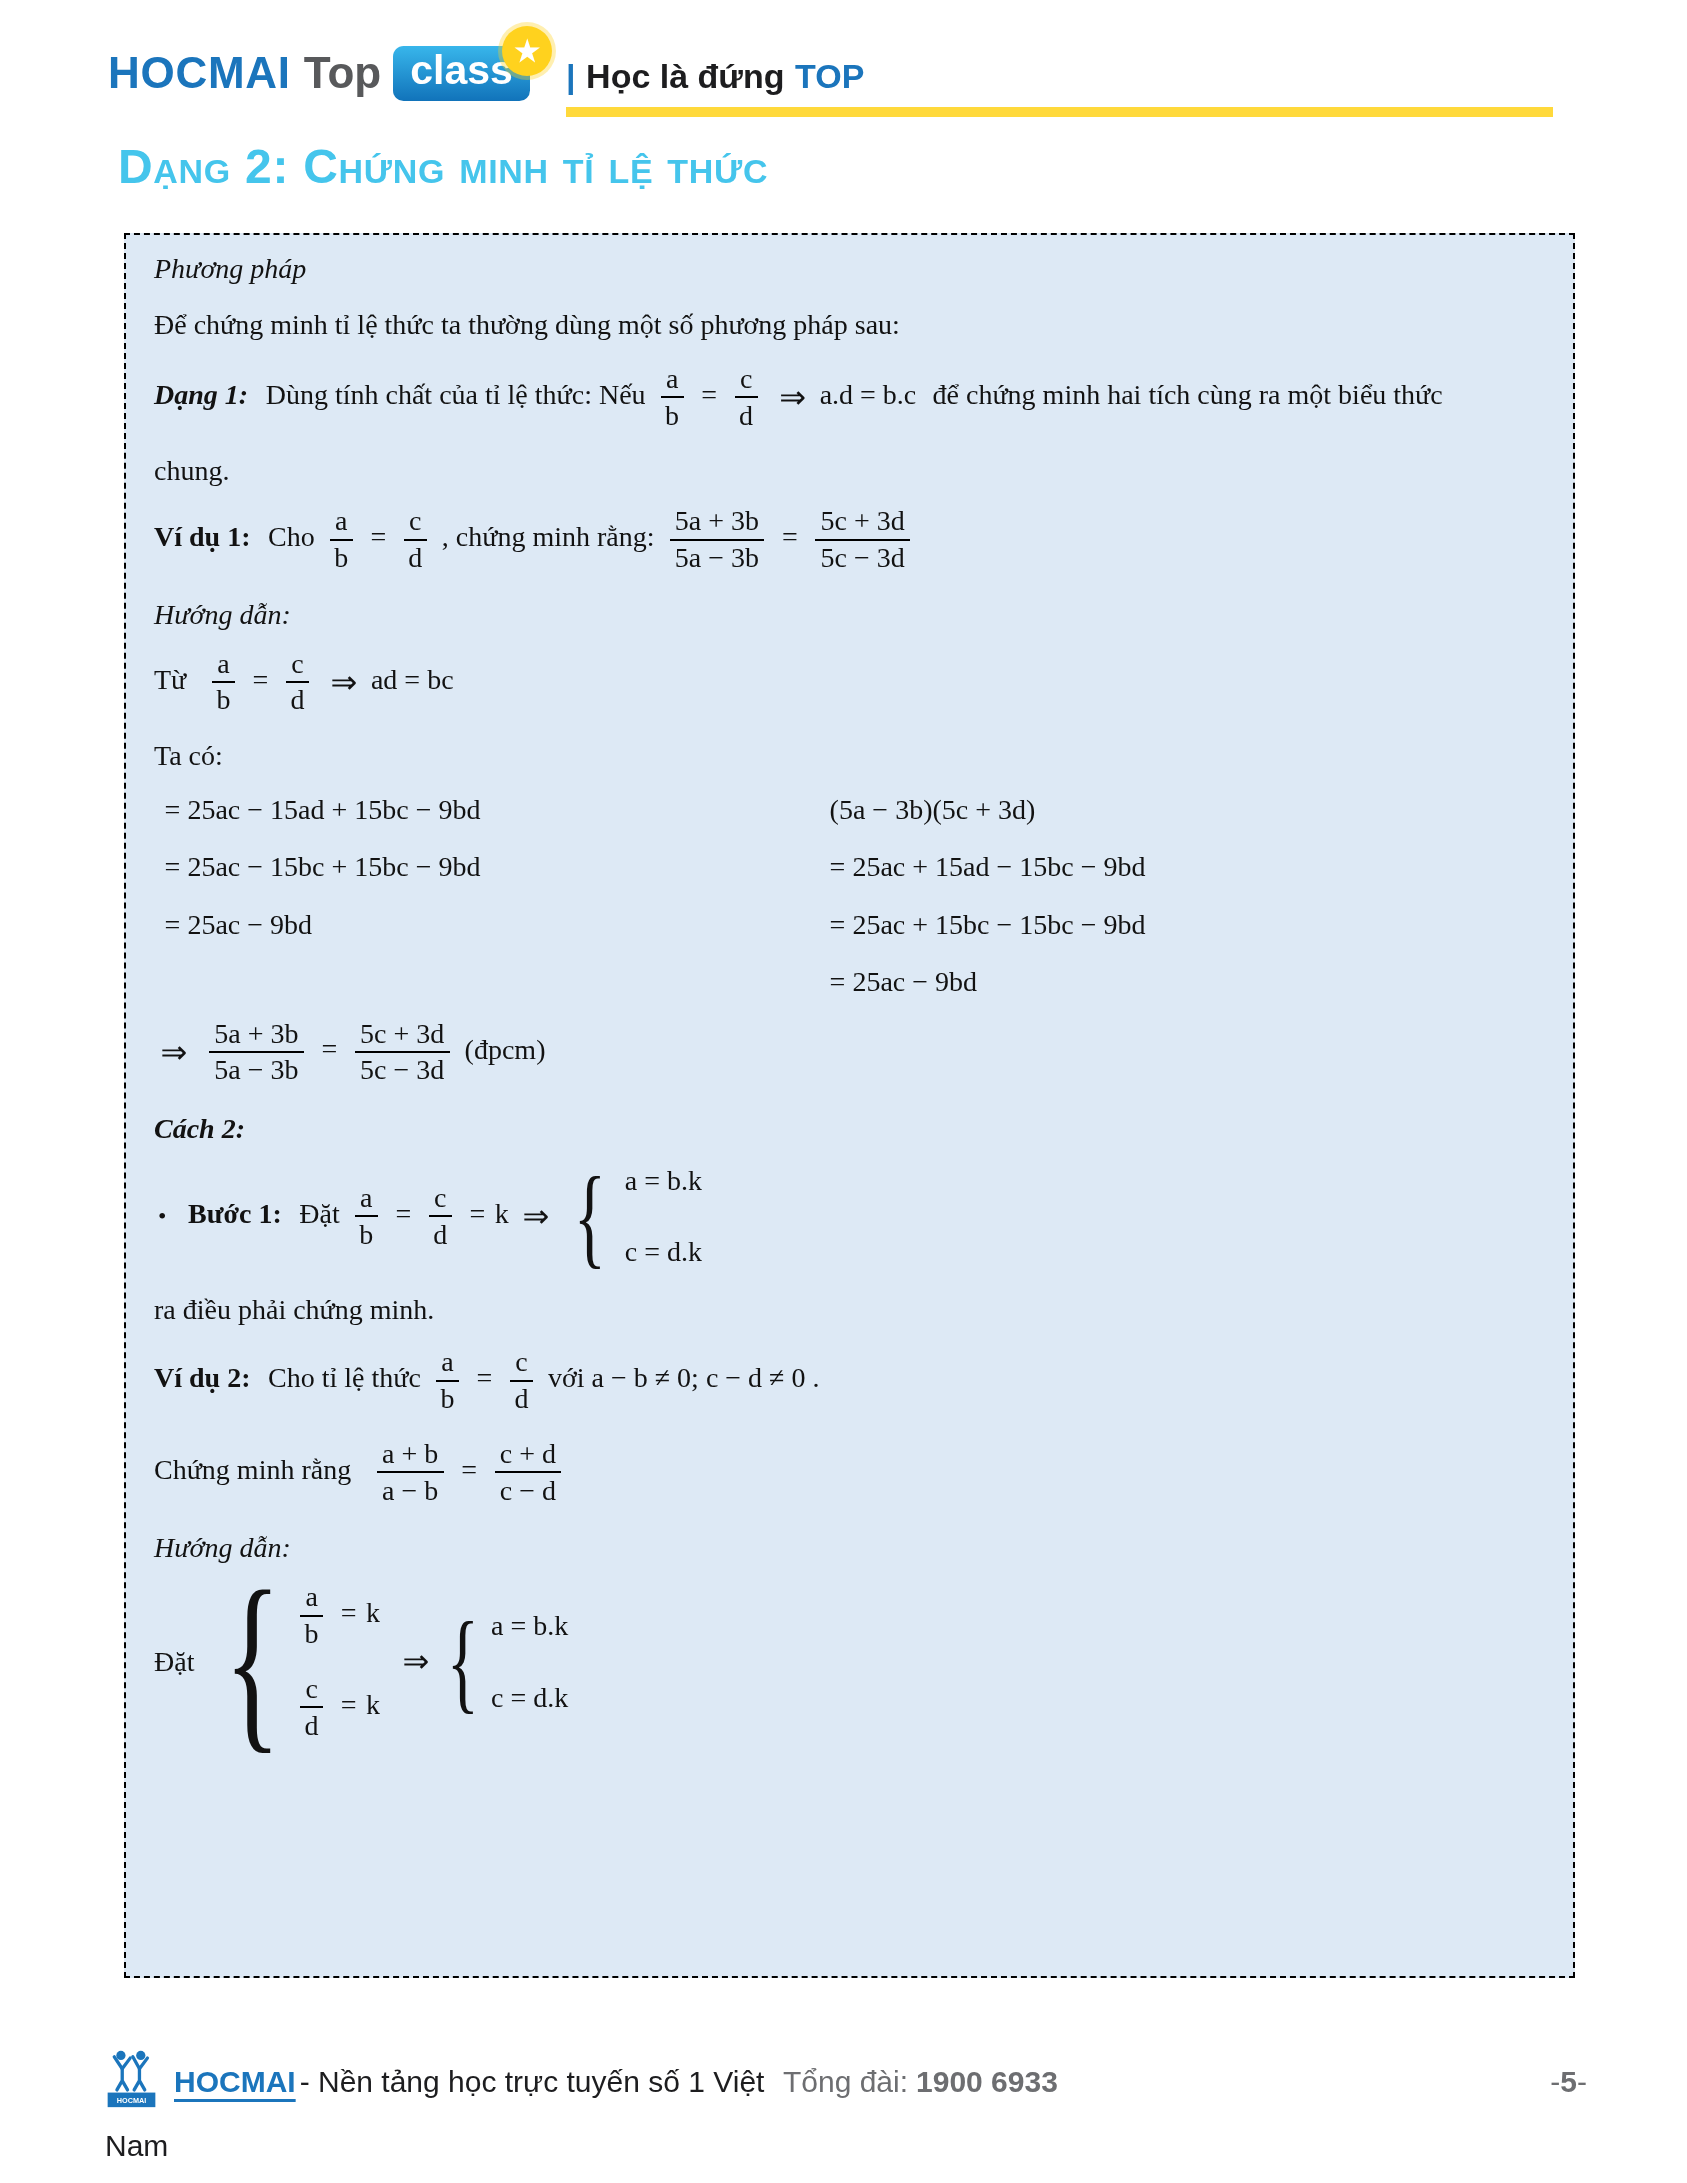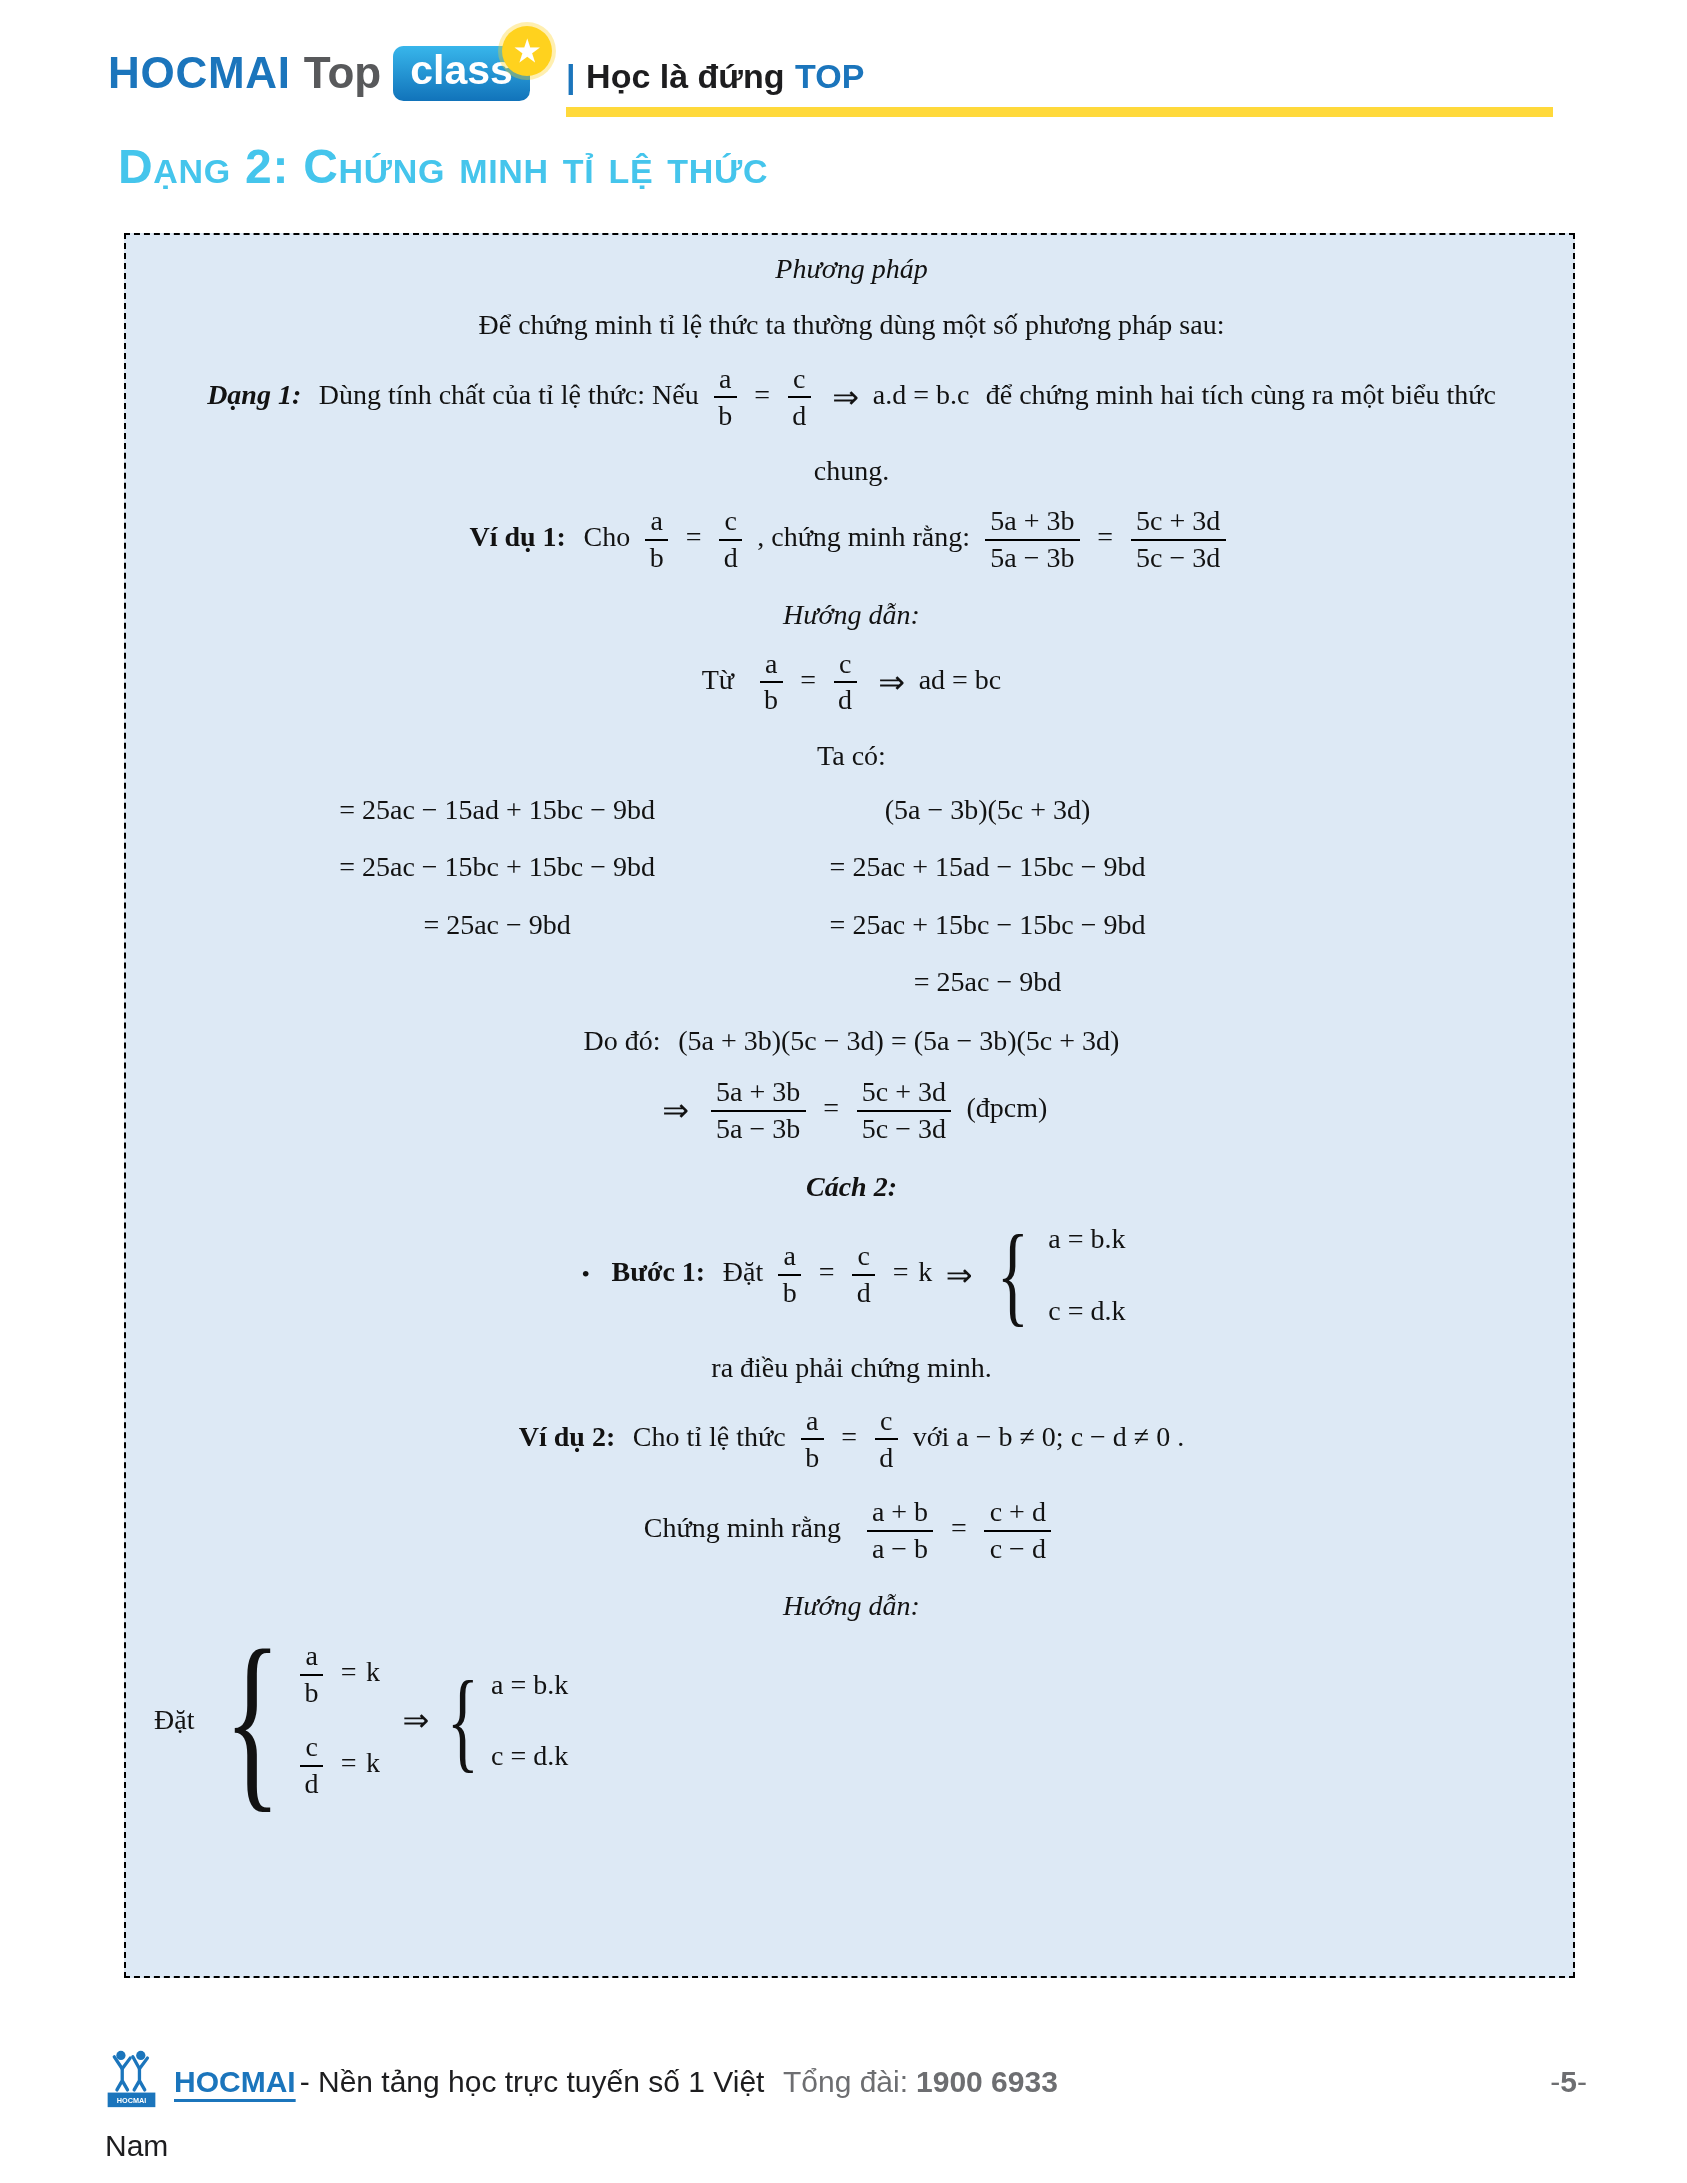--- a/index.html
+++ b/index.html
@@ -15,21 +15,21 @@
   .logo-badge span{color:#fff;font-size:29px;line-height:1;}
   .tagline{position:absolute;left:566px;top:57px;font-family:"Liberation Sans",sans-serif;font-size:34px;font-weight:600;color:#1d1d1f;display:flex;align-items:baseline;gap:10.6px;}
   .tagline .bar{color:#1b75bc;font-weight:700;}
   .tagline .top{color:#1b75bc;font-weight:800;}
   .yellow-bar{position:absolute;left:566px;top:107px;width:987px;height:10px;background:#ffd93b;}
 
   
   .sec-title{position:absolute;left:118px;top:139px;font-family:"Liberation Sans",sans-serif;font-weight:700;font-size:48px;color:#45c5ec;font-variant:small-caps;letter-spacing:0.7px;}
 
   
-  .method-box{position:absolute;left:124px;top:233px;width:1451px;height:1745px;box-sizing:border-box;background:#dde9f5;border:2.6px dashed #000;padding:12px 24px 0 28px;font-size:28px;line-height:1.2;text-align:center;}
+  .method-box{position:absolute;left:124px;top:233px;width:1451px;height:1745px;box-sizing:border-box;background:#dde9f5;border:2.6px dashed #000;padding:12px 24px 0 28px;font-size:28px;line-height:1.2;}
   .blk{margin-top:20px;}
   .it{font-style:italic;}
   .bi{font-weight:bold;font-style:italic;}
   .b{font-weight:bold;}
   .lbl{margin-right:10.6px;}
   .frac{display:inline-flex;flex-direction:column;align-items:center;vertical-align:middle;margin:0 8px;line-height:1.15;}
   .frac .num{border-bottom:2px solid #000;padding:0 5.3px 1.3px 5.3px;}
   .frac .den{padding-top:1.3px;}
   .op{margin:0 2.6px;}
   .arrow{font-size:32px;margin:0 6.6px;vertical-align:middle;}
@@ -154,24 +154,20 @@
         <span>= 25ac − 9bd</span>
       </div>
       <div class="col">
         <span>(5a − 3b)(5c + 3d)</span>
         <span>= 25ac + 15ad − 15bc − 9bd</span>
         <span>= 25ac + 15bc − 15bc − 9bd</span>
         <span>= 25ac − 9bd</span>
       </div>
     </div>
 
-    <div class="blk" style="margin-top:25px">
-      <span class="lbl">Do đó:</span>
-      <span>(5a + 3b)(5c − 3d) = (5a − 3b)(5c + 3d)</span>
-    </div>
 
     <div class="blk" style="margin-top:18.5px">
       <span class="arrow">⇒</span>
       <span class="frac">
           <span class="num">5a + 3b</span>
           <span class="den">5a − 3b</span>
         </span>
       <span class="op">=</span>
       <span class="frac">
           <span class="num">5c + 3d</span>

